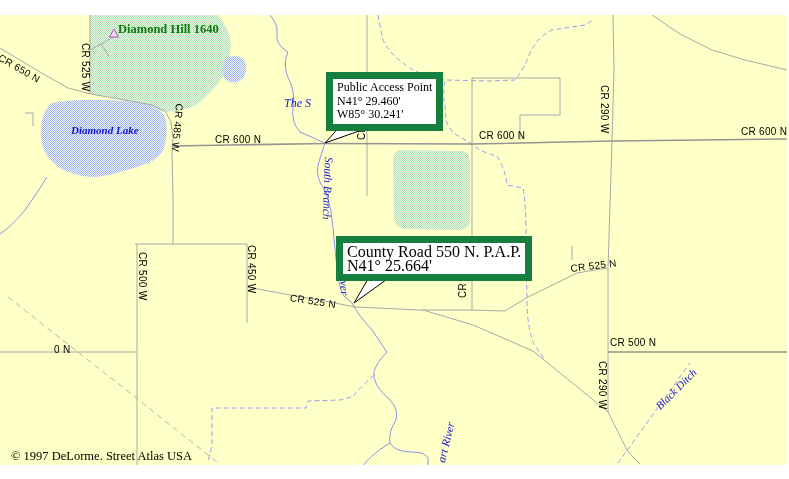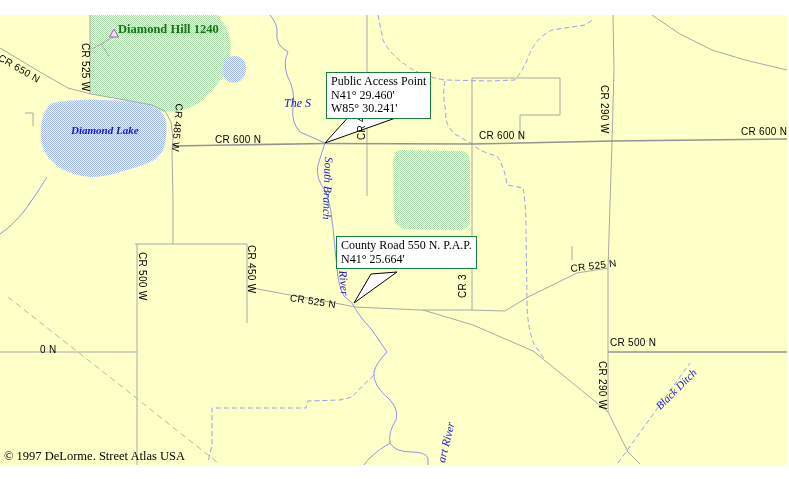--- a/index.html
+++ b/index.html
@@ -5,21 +5,21 @@
   html,body{margin:0;padding:0;background:#ffffff;}
   #screen{position:relative;width:789px;height:479px;background:#ffffff;overflow:hidden;
           font-family:"Liberation Sans",sans-serif;}
   #mapsvg{position:absolute;left:0;top:0;z-index:1;}
   #labels{position:absolute;left:0;top:0;width:789px;height:479px;z-index:2;pointer-events:none;}
   .map-label{position:absolute;white-space:nowrap;transform-origin:0 0;line-height:1;}
   .road-label{font:10px "Liberation Sans",sans-serif;color:#000000;letter-spacing:0.3px;}
   .water-label{font-style:italic;font-family:"Liberation Serif",serif;color:#1414CD;}
   .water-label.bold{font-weight:bold;}
   .landmark-label{font-family:"Liberation Serif",serif;font-weight:bold;font-size:12.5px;}
-  .callout{position:absolute;z-index:3;background:#ffffff;border:1px solid #15803d;
+  .callout{position:absolute;z-index:3;background:#ffffff;border:7px solid #15803d;
            padding:2px 4px 2px 4px;font-family:"Liberation Serif",serif;font-size:12px;
            line-height:13.5px;color:#000000;white-space:nowrap;}
   .copyright{position:absolute;z-index:3;font-family:"Liberation Serif",serif;
              font-size:12.5px;color:#000000;}
 </style>
 </head>
 <body>
 
 <div id="screen">
 
@@ -110,36 +110,36 @@
       <div class="map-label road-label" style="left: 479px; top: 130px;">CR 600 N</div>
       <div class="map-label road-label" style="left: 741px; top: 126px;">CR 600 N</div>
       <div class="map-label road-label" style="left: 610px; top: 85px; transform: rotate(90deg);">CR 290 W</div>
       <div class="map-label road-label" style="left: 608px; top: 361px; transform: rotate(90deg);">CR 290 W</div>
       <div class="map-label road-label" style="left: 148px; top: 252px; transform: rotate(90deg);">CR 500 W</div>
       <div class="map-label road-label" style="left: 257px; top: 245px; transform: rotate(90deg);">CR 450 W</div>
       <div class="map-label road-label" style="left: 457px; top: 298px; transform: rotate(-90deg);">CR 3</div>
       <div class="map-label road-label" style="left: 356px; top: 140px; transform: rotate(-90deg);">CR 4</div>
       <div class="map-label road-label" style="left: 291px; top: 292px; transform: rotate(9deg);">CR 525 N</div>
       <div class="map-label road-label" style="left: 570px; top: 263px; transform: rotate(-7deg);">CR 525 N</div>
-      <div class="map-label road-label" style="left: 2px; top: 344px; padding-left: 38px;">0 N</div>
+      <div class="map-label road-label" style="left: 16px; top: 344px; padding-left: 38px;">0 N</div>
       <div class="map-label road-label" style="left: 610px; top: 337px;">CR 500 N</div>
       <div class="map-label water-label bold" style="left: 71px; top: 125px; font-size: 11px;">Diamond Lake</div>
       <div class="map-label water-label" style="left: 284px; top: 97px; font-size: 12px;">The S</div>
       <div class="map-label water-label" style="left: 334px; top: 157px; transform: rotate(92deg); font-size: 11.5px;">South Branch</div>
       <div class="map-label water-label" style="left: 348px; top: 270px; transform: rotate(85deg); font-size: 11.5px;">River</div>
       <div class="map-label water-label" style="left: 436px; top: 461px; transform: rotate(-76deg); font-size: 11.5px;">art River</div>
       <div class="map-label water-label" style="left: 654px; top: 404px; transform: rotate(-45deg); font-size: 11px;">Black Ditch</div>
-      <div class="map-label landmark-label" style="left: 118px; top: 23px; color: rgb(14, 122, 14);">Diamond Hill 1240</div>
+      <div class="map-label landmark-label" style="left: 118px; top: 23px; color: rgb(14, 122, 14);">Diamond Hill 1640</div>
     </div>
 
   <div class="callout" style="left:326px;top:72px;">
     <div>Public Access Point</div>
     <div>N41° 29.460'</div>
     <div>W85° 30.241'</div>
   </div>
 
-  <div class="callout" style="left:336px;top:236px;font-size:12px;">
+  <div class="callout" style="left:336px;top:236px;font-size:16px;">
     <div>County Road 550 N. P.A.P.</div>
     <div>N41° 25.664'</div>
   </div>
 
-  <div class="copyright" style="left:4px;top:449px;">© 1997 DeLorme.  Street Atlas USA</div>
+  <div class="copyright" style="left:11px;top:449px;">© 1997 DeLorme.  Street Atlas USA</div>
 </div>
 
 </body></html>

